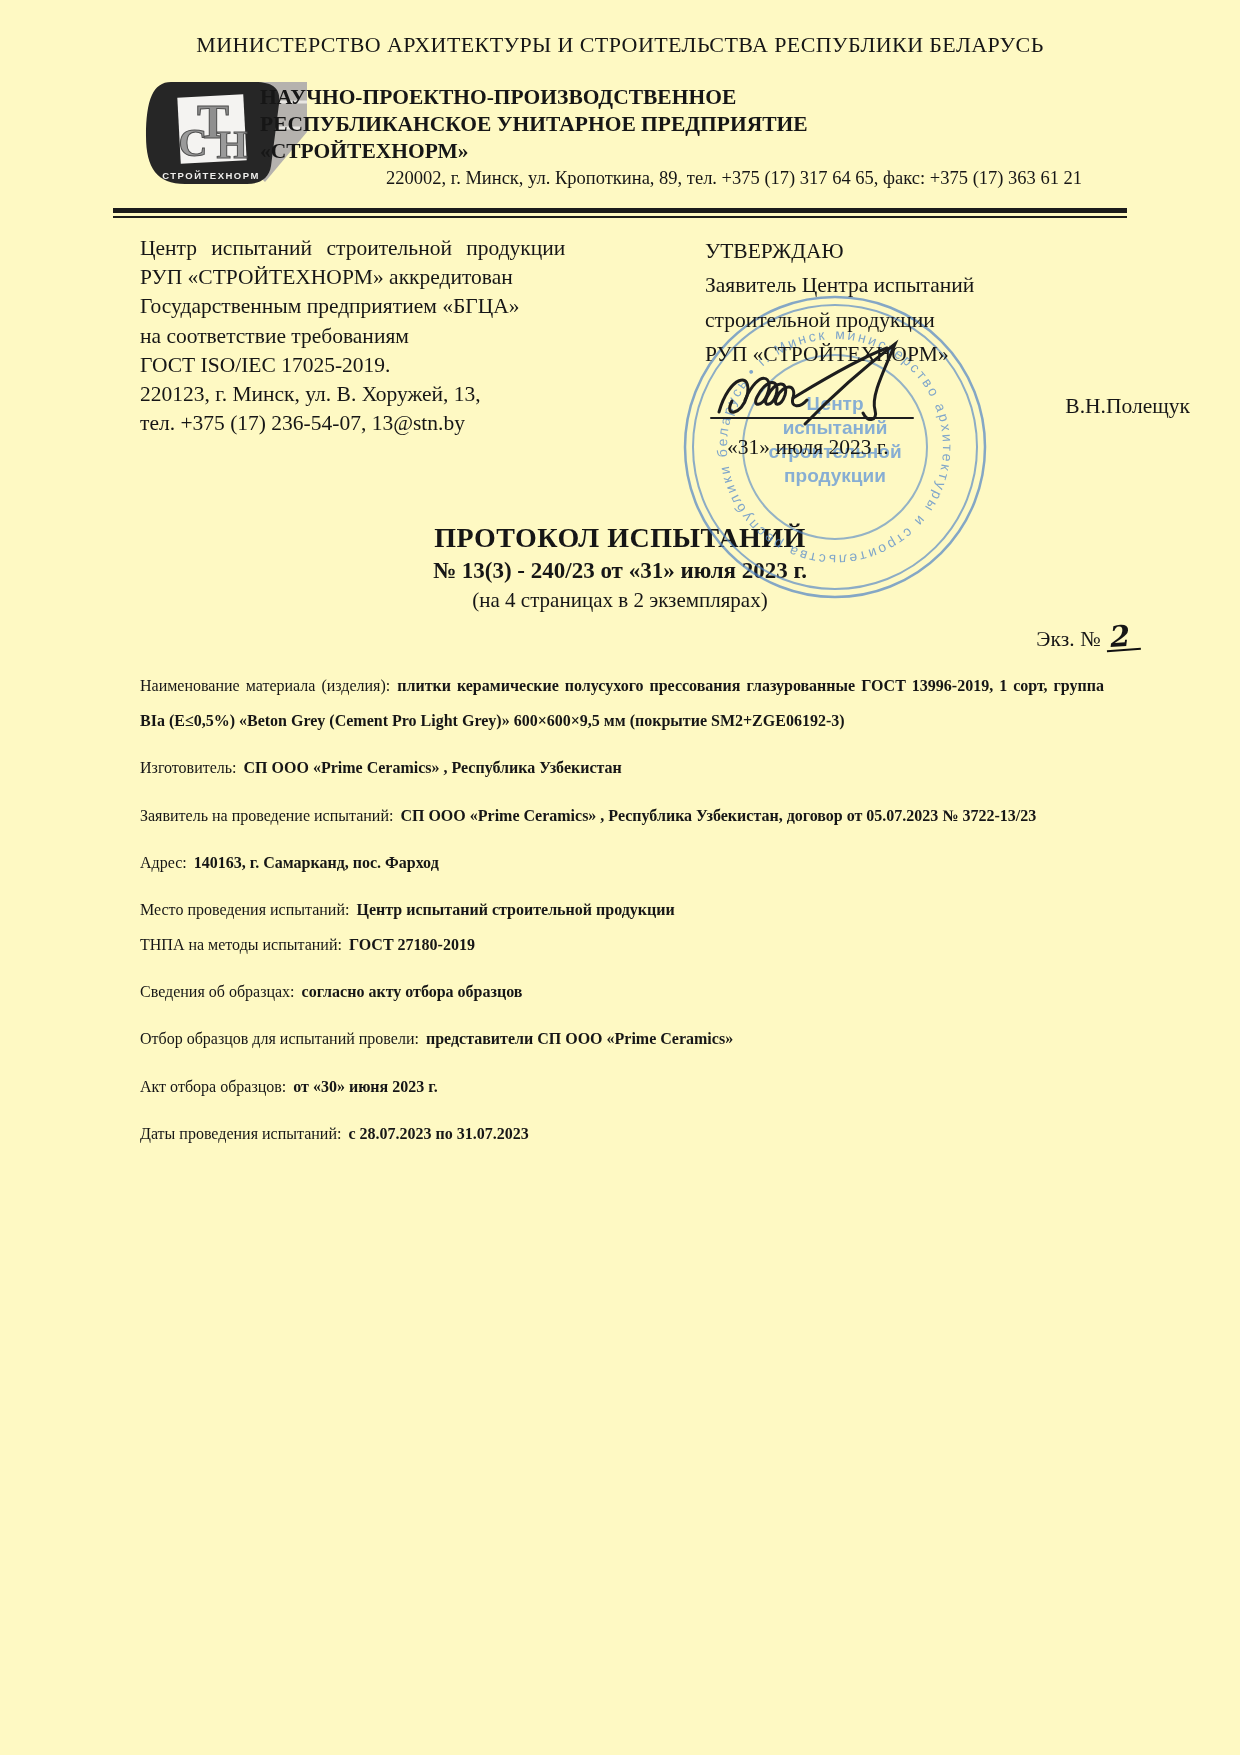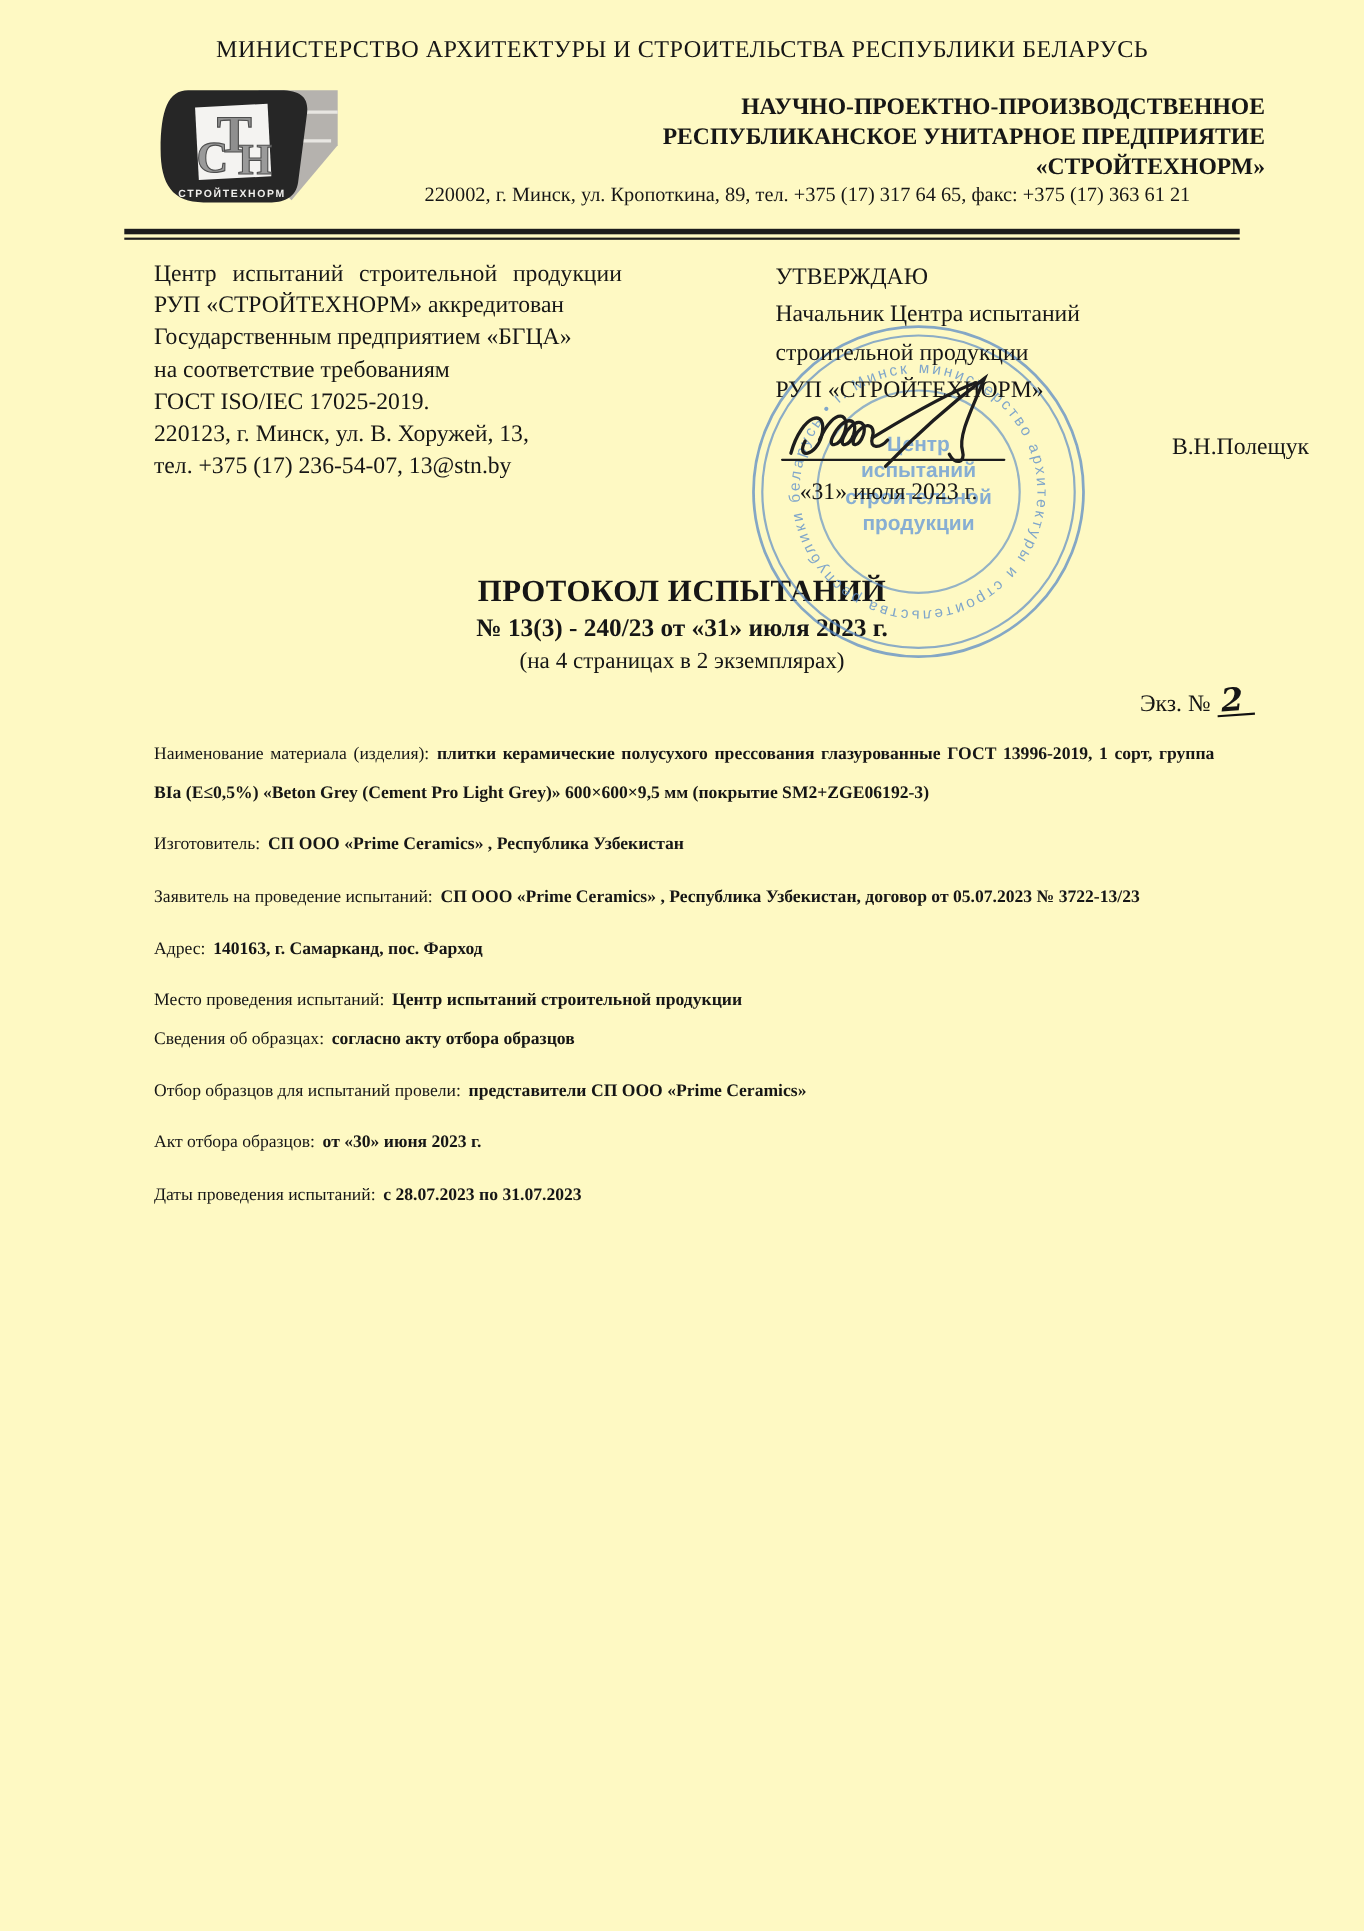--- a/index.html
+++ b/index.html
@@ -17,21 +17,21 @@
     padding-top:32px;
     text-align:center;
     font-size:22px;
     letter-spacing:.4px;
     font-weight:500;
   }
   .org-header{position:relative;margin-top:22px;height:118px;}
   .logo{position:absolute;left:143px;top:0;}
   .org-center{
     position:absolute;left:260px;right:90px;top:4px;
-    text-align:right;font-weight:bold;font-size:21.5px;line-height:1.25;
+    text-align:left;font-weight:bold;font-size:21.5px;line-height:1.25;
   }
   .org-address{
     position:absolute;left:300px;right:72px;top:88px;
     text-align:center;font-weight:normal;font-size:18.5px;
   }
   .double-rule{
     margin:10px 113px 0 113px;
     border-top:5px solid #1c1c1c;
     border-bottom:2px solid #1c1c1c;
     height:3px;
@@ -127,21 +127,21 @@
         <g font-family="Liberation Sans, sans-serif" font-weight="bold" font-size="19" fill="#6f9fd6" text-anchor="middle" opacity=".9">
           <text x="165" y="128">Центр</text>
           <text x="165" y="152">испытаний</text>
           <text x="165" y="176">строительной</text>
           <text x="165" y="200">продукции</text>
         </g>
       </svg>
 
       <div class="approval-text">
         <div>УТВЕРЖДАЮ</div>
-        <div>Начальник Центра испытаний</div>
+        <div>Заявитель Центра испытаний</div>
         <div>строительной продукции</div>
         <div>РУП «СТРОЙТЕХНОРМ»</div>
       </div>
 
       <div class="sig-row">
         <svg class="sig-svg" width="250" height="105" viewBox="0 0 250 105" aria-hidden="true">
           <g fill="none" stroke="#1d1d1d" stroke-width="3" stroke-linecap="round">
             <path d="M14,74 C24,38 48,32 42,58 C37,77 18,80 27,63"></path>
             <path d="M40,62 C54,30 70,38 62,57 C57,69 47,69 52,59 C61,40 76,40 71,57 C67,69 57,69 62,59 C70,42 84,42 80,57 C76,69 67,69 72,59 C79,45 92,46 88,60 C85,70 95,70 102,62"></path>
             <path d="M100,86 C130,55 165,25 190,6 C178,35 166,58 170,72 C173,83 163,85 158,75"></path>
@@ -177,20 +177,23 @@
     <p class="field justify">
       <span class="lbl">Заявитель на проведение испытаний:</span><span class="val">СП ООО «Prime Ceramics» , Республика Узбекистан, договор от 05.07.2023 № 3722-13/23</span>
     </p>
     <p class="field">
       <span class="lbl">Адрес:</span><span class="val">140163, г. Самарканд, пос. Фарход</span>
     </p>
     <p class="field tight">
       <span class="lbl">Место проведения испытаний:</span><span class="val">Центр испытаний строительной продукции</span>
     </p>
     <p class="field">
+      <span class="lbl">ТНПА на методы испытаний:</span><span class="val">ГОСТ 27180-2019</span>
+    </p>
+    <p class="field">
       <span class="lbl">Сведения об образцах:</span><span class="val">согласно акту отбора образцов</span>
     </p>
     <p class="field">
       <span class="lbl">Отбор образцов для испытаний провели:</span><span class="val">представители СП ООО «Prime Ceramics»</span>
     </p>
     <p class="field">
       <span class="lbl">Акт отбора образцов:</span><span class="val">от «30» июня 2023 г.</span>
     </p>
     <p class="field">
       <span class="lbl">Даты проведения испытаний:</span><span class="val">с 28.07.2023 по 31.07.2023</span>

